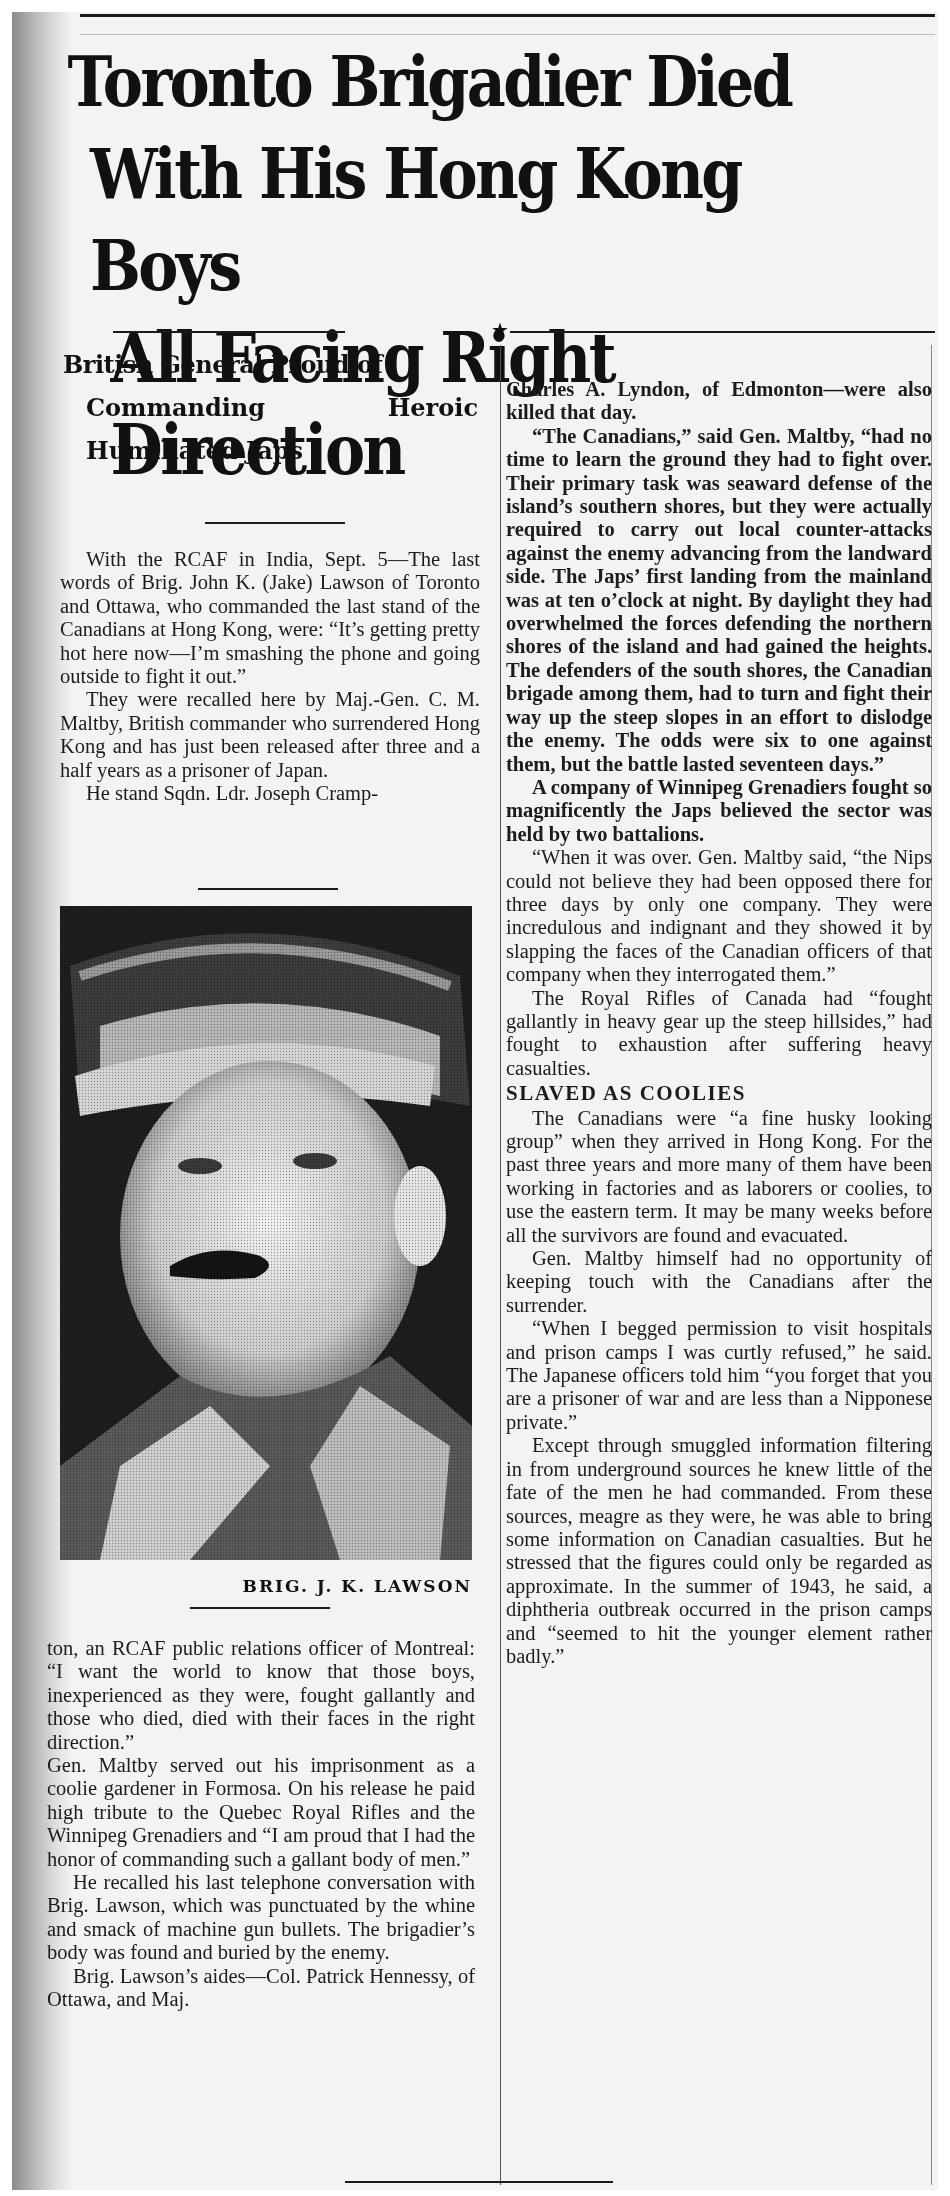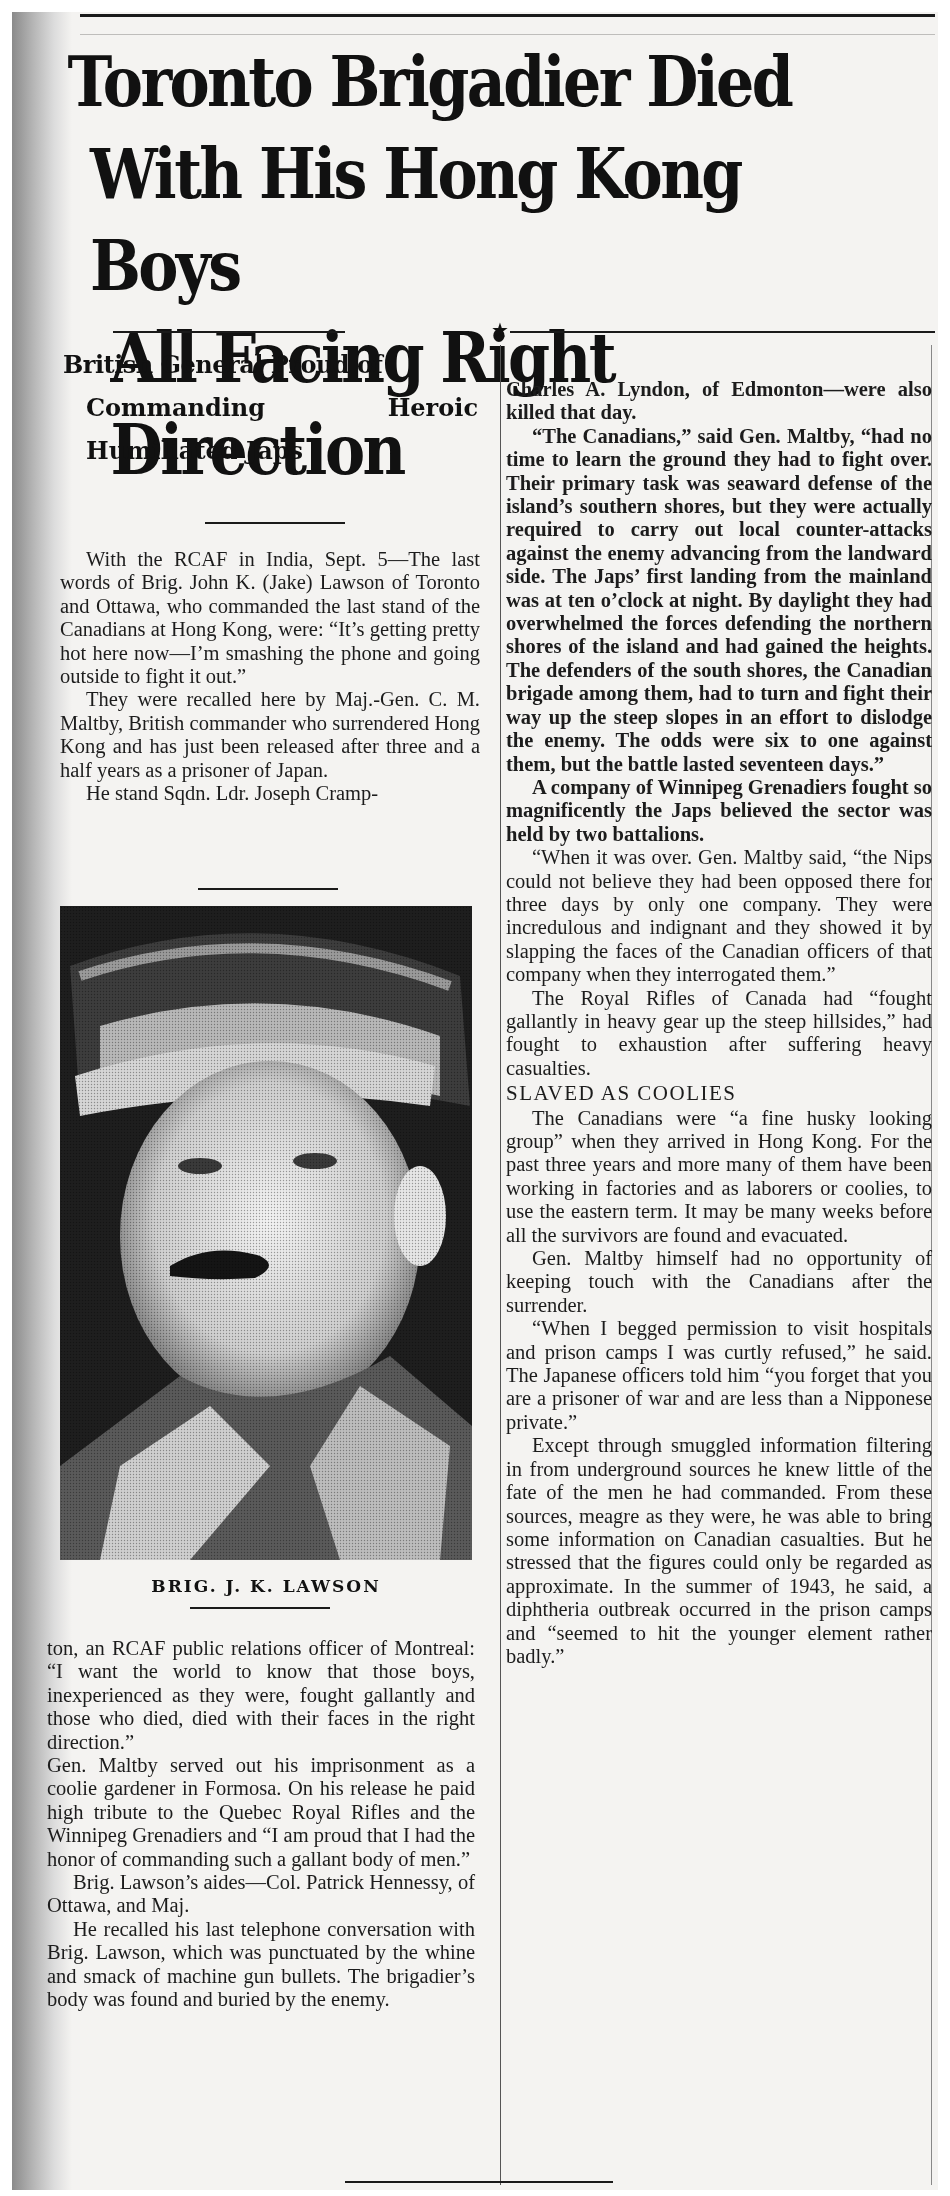--- a/index.html
+++ b/index.html
@@ -23,24 +23,24 @@
   .subhead .s3 { padding-left: 26px; text-align: justify; text-align-last: justify; width: 392px; }
   .subhead .s4 { padding-left: 26px; }
   .col { position: absolute; font-family: "Liberation Serif", "DejaVu Serif", serif; font-size: 20.5px; line-height: 23.4px; color: #1c1c1c; margin-top: 20px; }
   .col p { margin: 0; text-align: justify; hyphens: manual; }
   .col p.ind { text-indent: 26px; }
   .col .bold { font-weight: bold; }
   .col-left-top { left: 60px; top: 528px; width: 420px; font-weight: normal; }
   .col-left-bottom { left: 47px; top: 1617px; width: 428px; }
   .col-right { left: 506px; top: 358px; width: 426px; }
   .col-right .bold p { font-weight: bold; }
-  .section-head { text-align: left; font-size: 21px; letter-spacing: 1.5px; margin: 2px 0 1px 0 !important; text-indent: 0 !important; }
+  .section-head { text-align: left; font-size: 21px; letter-spacing: 1.5px; margin: 2px 0 1px 0 !important; text-indent: 0 !important; font-weight: bold; }
   .photo { position: absolute; left: 60px; top: 906px; width: 412px; height: 654px; background: #222; overflow: hidden; }
   .photo svg { display: block; }
-  .caption { position: absolute; left: 60px; top: 1576px; width: 412px; text-align: center; font-family: "DejaVu Serif", serif; font-weight: bold; font-size: 17px; letter-spacing: 2px; color: #111; }
+  .caption { position: absolute; left: 60px; top: 1576px; width: 412px; text-align: right; font-family: "DejaVu Serif", serif; font-weight: bold; font-size: 17px; letter-spacing: 2px; color: #111; }
   .col-divider { position: absolute; left: 500px; top: 345px; width: 1px; height: 1840px; background: #555; }
   .right-border { position: absolute; left: 931px; top: 345px; width: 1px; height: 1840px; background: #888; }
 </style>
 </head>
 <body>
 
 <div class="page"></div>
 <div class="page-edge"></div>
 
 <div class="rule" style="left:80px; top:14px; width:855px; height:3px;"></div>
@@ -112,22 +112,22 @@
     <rect width="412" height="654" fill="url(#dots)"></rect>
   </svg>
 </div>
 
 <div class="caption">BRIG. J. K. LAWSON</div>
 <div class="rule" style="left:190px; top:1607px; width:140px; height:2px;"></div>
 
 <div class="col col-left-bottom">
   <p>ton, an RCAF public relations officer of Montreal: “I want the world to know that those boys, inexperienced as they were, fought gallantly and those who died, died with their faces in the right direction.”</p>
   <p>Gen. Maltby served out his imprisonment as a coolie gardener in Formosa. On his release he paid high tribute to the Quebec Royal Rifles and the Winnipeg Grenadiers and “I am proud that I had the honor of commanding such a gallant body of men.”</p>
+  <p class="ind">He recalled his last telephone conversation with Brig. Lawson, which was punctuated by the whine and smack of machine gun bullets. The brigadier’s body was found and buried by the enemy.</p>
   <p class="ind">Brig. Lawson’s aides—Col. Patrick Hennessy, of Ottawa, and Maj.</p>
-  <p class="ind">He recalled his last telephone conversation with Brig. Lawson, which was punctuated by the whine and smack of machine gun bullets. The brigadier’s body was found and buried by the enemy.</p>
 </div>
 
 <div class="rule" style="left:345px; top:2181px; width:268px; height:2px;"></div>
 
 <div class="col col-right">
   <div class="bold">
     <p>Charles A. Lyndon, of Edmonton—were also killed that day.</p>
     <p class="ind">“The Canadians,” said Gen. Maltby, “had no time to learn the ground they had to fight over. Their primary task was seaward defense of the island’s southern shores, but they were actually required to carry out local counter-attacks against the enemy advancing from the landward side. The Japs’ first landing from the mainland was at ten o’clock at night. By daylight they had overwhelmed the forces defending the northern shores of the island and had gained the heights. The defenders of the south shores, the Canadian brigade among them, had to turn and fight their way up the steep slopes in an effort to dislodge the enemy. The odds were six to one against them, but the battle lasted seventeen days.”</p>
     <p class="ind">A company of Winnipeg Grenadiers fought so magnificently the Japs believed the sector was held by two battalions.</p>
   </div>

